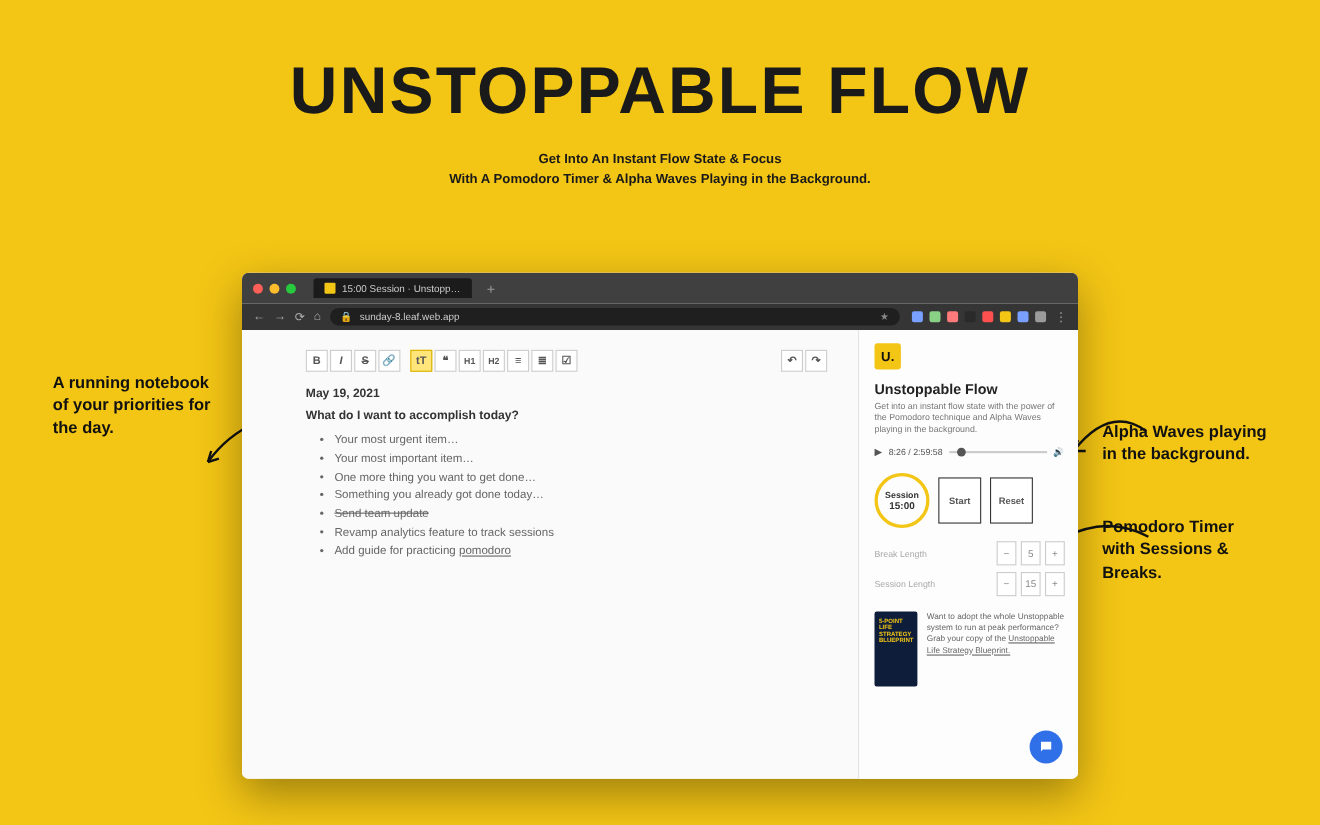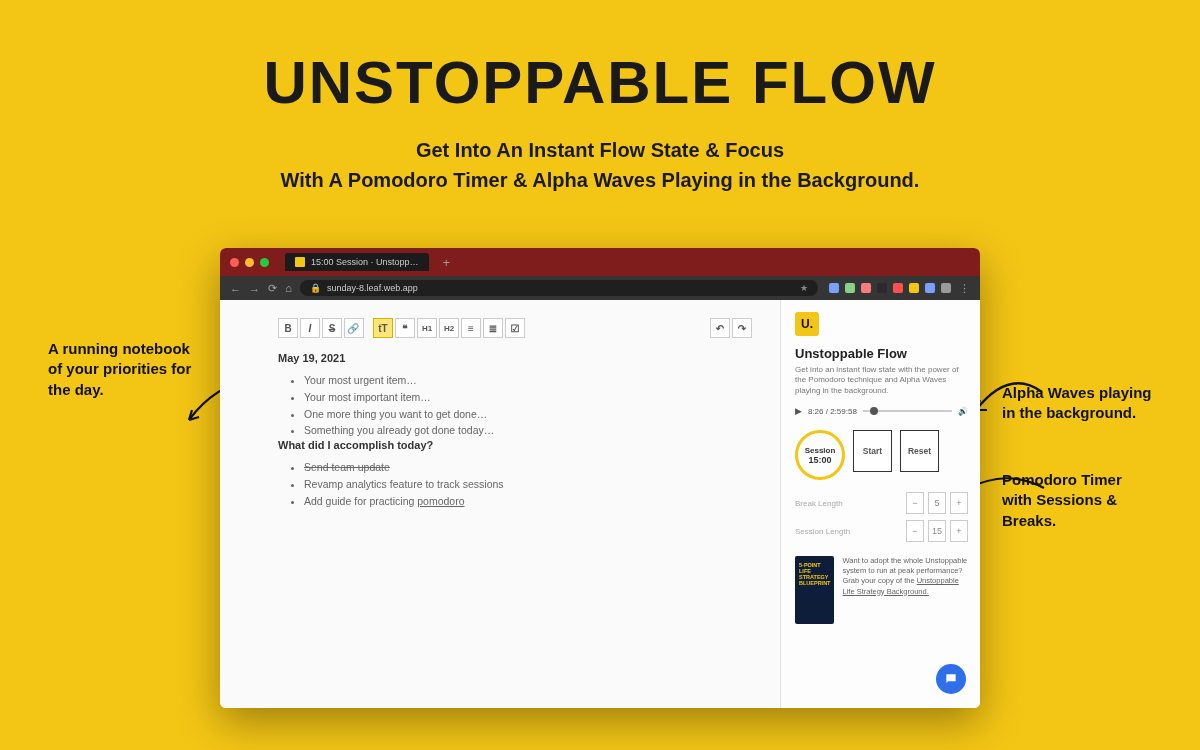--- a/index.html
+++ b/index.html
@@ -6,38 +6,38 @@
   body {
     width: 1200px; height: 750px;
     background: #f3c515;
     font-family: -apple-system, BlinkMacSystemFont, "Segoe UI", Helvetica, Arial, sans-serif;
     position: relative; overflow: hidden; color: #111;
   }
   .hero-title {
     text-align: center; font-size: 60px; font-weight: 800; letter-spacing: 2px;
     margin-top: 48px; color: #1a1a1a;
   }
-  .hero-sub { text-align: center; font-size: 20px; font-weight: 600; color: #1a1a1a; line-height: 1.5; margin-top: 18px; }
+  .hero-sub { text-align: center; font-size: 12px; font-weight: 600; color: #1a1a1a; line-height: 1.5; margin-top: 18px; }
 
   
   .ann { position: absolute; font-size: 15px; font-weight: 600; color: #111; line-height: 1.35; }
   .ann-left { left: 48px; top: 339px; width: 160px; text-align: left; }
   .ann-r1 { right: 48px; top: 383px; width: 150px; text-align: left; }
   .ann-r2 { right: 48px; top: 470px; width: 150px; text-align: left; }
 
   
   .arrow { position: absolute; stroke: #111; stroke-width: 2.2; fill: none; }
 
   
   .browser {
     position: absolute; left: 220px; top: 248px; width: 760px; height: 460px;
     background: #fafafa; border-radius: 6px; overflow: hidden;
     box-shadow: 0 14px 40px rgba(0,0,0,.35);
   }
-  .titlebar { height: 28px; background: #7f1d1d; display: flex; align-items: center; padding: 0 10px; gap: 6px; }
+  .titlebar { height: 28px; background: #404040; display: flex; align-items: center; padding: 0 10px; gap: 6px; }
   .dot { width: 9px; height: 9px; border-radius: 50%; }
   .dot.r{background:#ff5f56;} .dot.y{background:#ffbd2e;} .dot.g{background:#27c93f;}
   .tab { margin-left: 10px; background: #1b1b1b; color: #ccc; font-size: 9px; padding: 4px 10px; border-radius: 3px 3px 0 0; display:flex; align-items:center; gap:6px;}
   .tab .fav { width:10px;height:10px;background:#f3c515;border-radius:1px;}
   .addrbar { height: 24px; background: #353535; display:flex; align-items:center; padding:0 10px; gap:8px;}
   .addrbar .navico{ color:#aaa; font-size:11px;}
   .addrbar .urlbox{ flex:1; background:#1f1f1f; height:16px; border-radius:8px; color:#ccc; font-size:9px; display:flex; align-items:center; padding:0 10px;}
   .ext{ width:10px;height:10px; border-radius:2px; margin-left:3px;}
   .content { display:flex; height: calc(100% - 52px); background:#fafafa; }
 
@@ -57,21 +57,21 @@
 
   
   .side { width: 200px; border-left:1px solid #e4e4e4; background:#fdfdfd; padding:12px 12px 12px 14px; font-size:9px; color:#555;}
   .logo { width:24px;height:24px;background:#f3c515;color:#111;font-weight:800;display:flex;align-items:center;justify-content:center;border-radius:3px;font-size:12px;}
   .side h3{ font-size:13px; font-weight:700; color:#222; margin:10px 0 4px;}
   .side .desc{ font-size:8px; line-height:1.3; color:#777; margin-bottom:10px;}
   .player{ display:flex; align-items:center; gap:6px; font-size:8px; color:#555; margin-bottom:14px;}
   .player .pp{ font-size:9px;}
   .slider{ flex:1; height:2px; background:#ccc; position:relative;}
   .slider::after{content:"";position:absolute;left:8%;top:-3px;width:8px;height:8px;background:#555;border-radius:50%;}
-  .timer-row{ display:flex; gap:8px; align-items:flex-start; margin-bottom:12px;}
+  .timer-row{ display:flex; gap:8px; align-items:center; margin-bottom:12px;}
   .session{ width:50px;height:50px; border:3px solid #f3c515; border-radius:50%; display:flex; flex-direction:column; align-items:center; justify-content:center; font-size:8px; font-weight:700; color:#333;}
   .session .t{ font-size:9px;}
   .btn{ width:39px;height:42px; border:1px solid #333; background:#fff; font-size:8.5px; font-weight:700; display:flex;align-items:center;justify-content:center;}
   .set-row{ display:flex; justify-content:space-between; align-items:center; font-size:8px; color:#aaa; margin-bottom:6px;gap:41px;}
   .stepper{ display:flex; gap:4px;}
   .stepbox{ width:18px;height:22px;border:1px solid #ccc;background:#fff;display:flex;align-items:center;justify-content:center;font-size:9px;color:#888;}
   .promo{ display:flex; gap:8px; margin-top:14px; font-size:7.5px; color:#666; line-height:1.35;}
   .book{ width:48px;height:68px; background:#0e1e3a; border-radius:2px; padding:6px 4px; color:#f3c515; font-size:5px; font-weight:700; line-height:1.1;}
   .book .bt1{color:#f3c515;font-size:5.5px;}
   .chat{ position:absolute; right:14px; bottom:14px; width:30px;height:30px; background:#2f6fe8; border-radius:50%; display:flex;align-items:center;justify-content:center;}
@@ -155,27 +155,27 @@
           <div class="tb">≣</div>
           <div class="tb">☑</div>
         </div>
         <div class="undo-group">
           <div class="tb">↶</div>
           <div class="tb">↷</div>
         </div>
       </div>
       <div id="entries">
           <div class="date">May 19, 2021</div>
+          <div class="q">What do I want to accomplish today?</div>
           <ul class="items">
             <li>Your most urgent item…</li>
             <li>Your most important item…</li>
             <li>One more thing you want to get done…</li>
             <li>Something you already got done today…</li>
           </ul>
-          <div class="q">What did I accomplish today?</div>
           <ul class="items">
             <li class="strike">Send team update</li>
             <li>Revamp analytics feature to track sessions</li>
             <li>Add guide for practicing <span class="ulink">pomodoro</span></li>
           </ul>
         </div>
     </div>
 
     <div class="side" style="position:relative;">
       <div class="logo">U.</div>
@@ -212,21 +212,21 @@
         </div>
       </div>
       <div class="promo">
         <div class="book">
           <div class="bt1">5-POINT</div>
           <div class="bt1">LIFE STRATEGY</div>
           <div class="bt1">BLUEPRINT</div>
         </div>
         <div>
           <span>Want to adopt the whole Unstoppable system to run at peak performance? Grab your copy of the </span>
-          <span class="ulink">Unstoppable Life Strategy Background.</span>
+          <span class="ulink">Unstoppable Life Strategy Blueprint.</span>
         </div>
       </div>
       <div class="chat">
         <svg viewBox="0 0 24 24">
             <path d="M4 4h16v12H7l-3 3z"></path>
           </svg>
       </div>
     </div>
   </div>
 </div>

